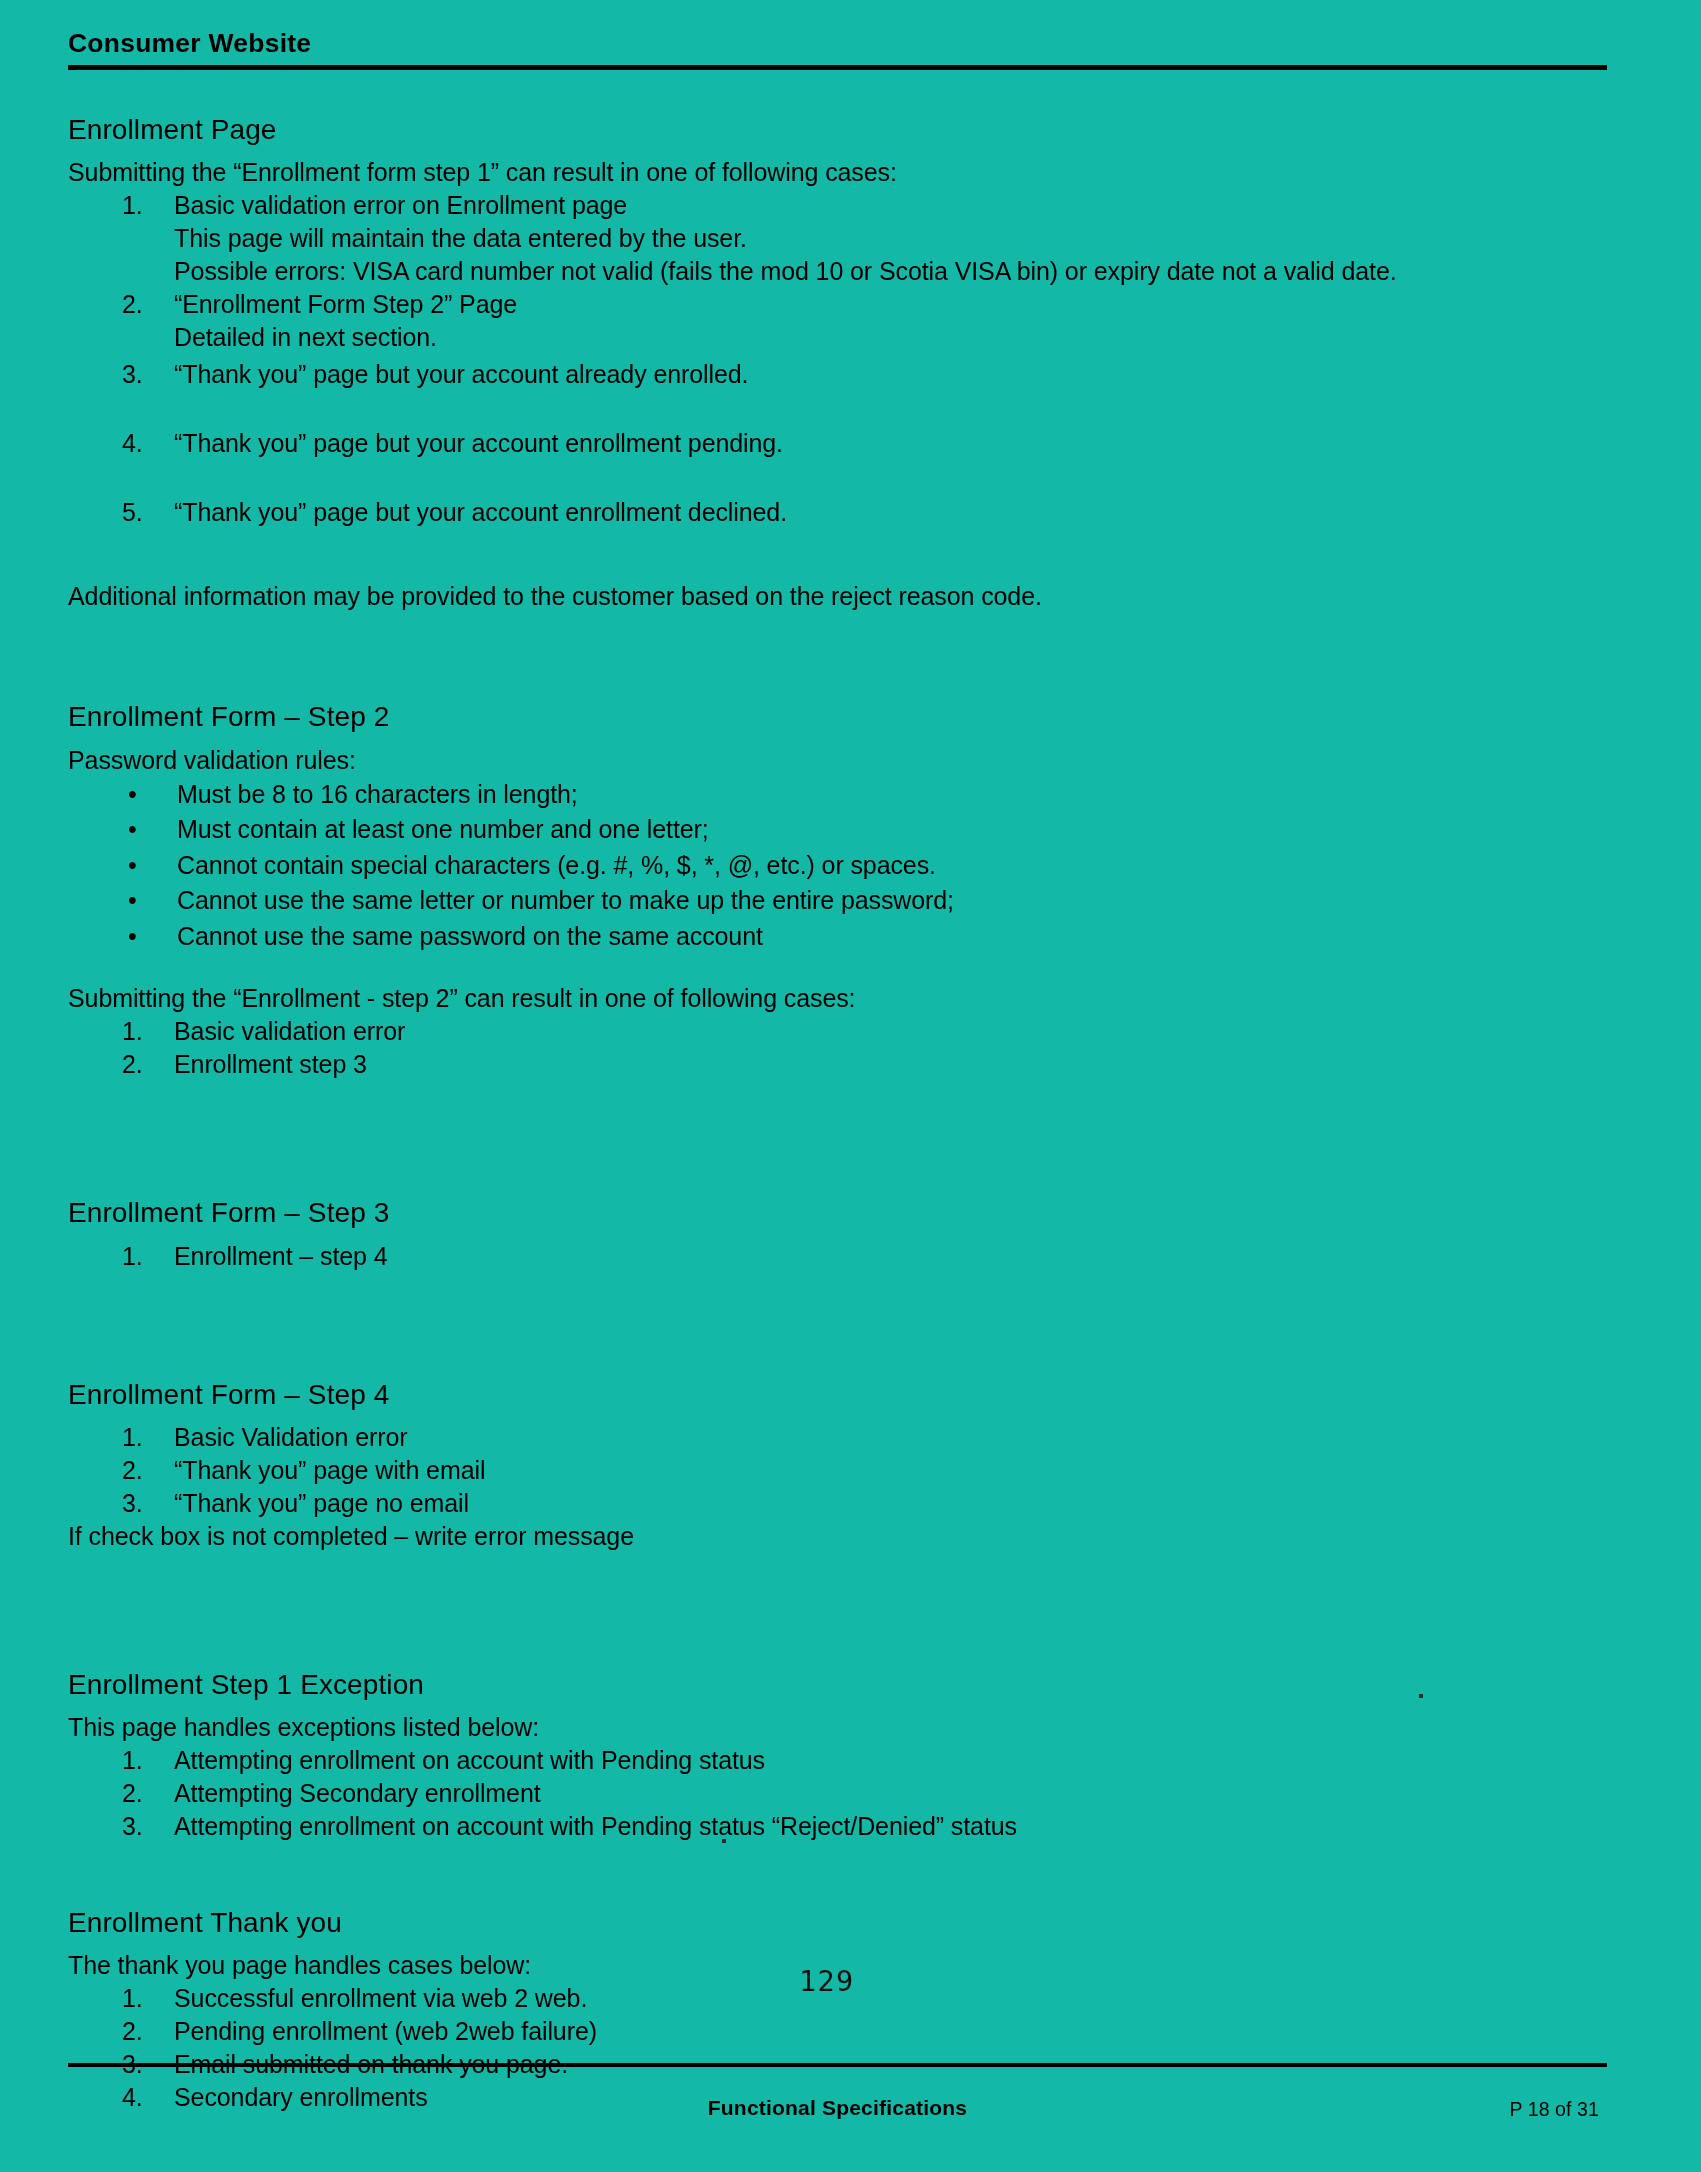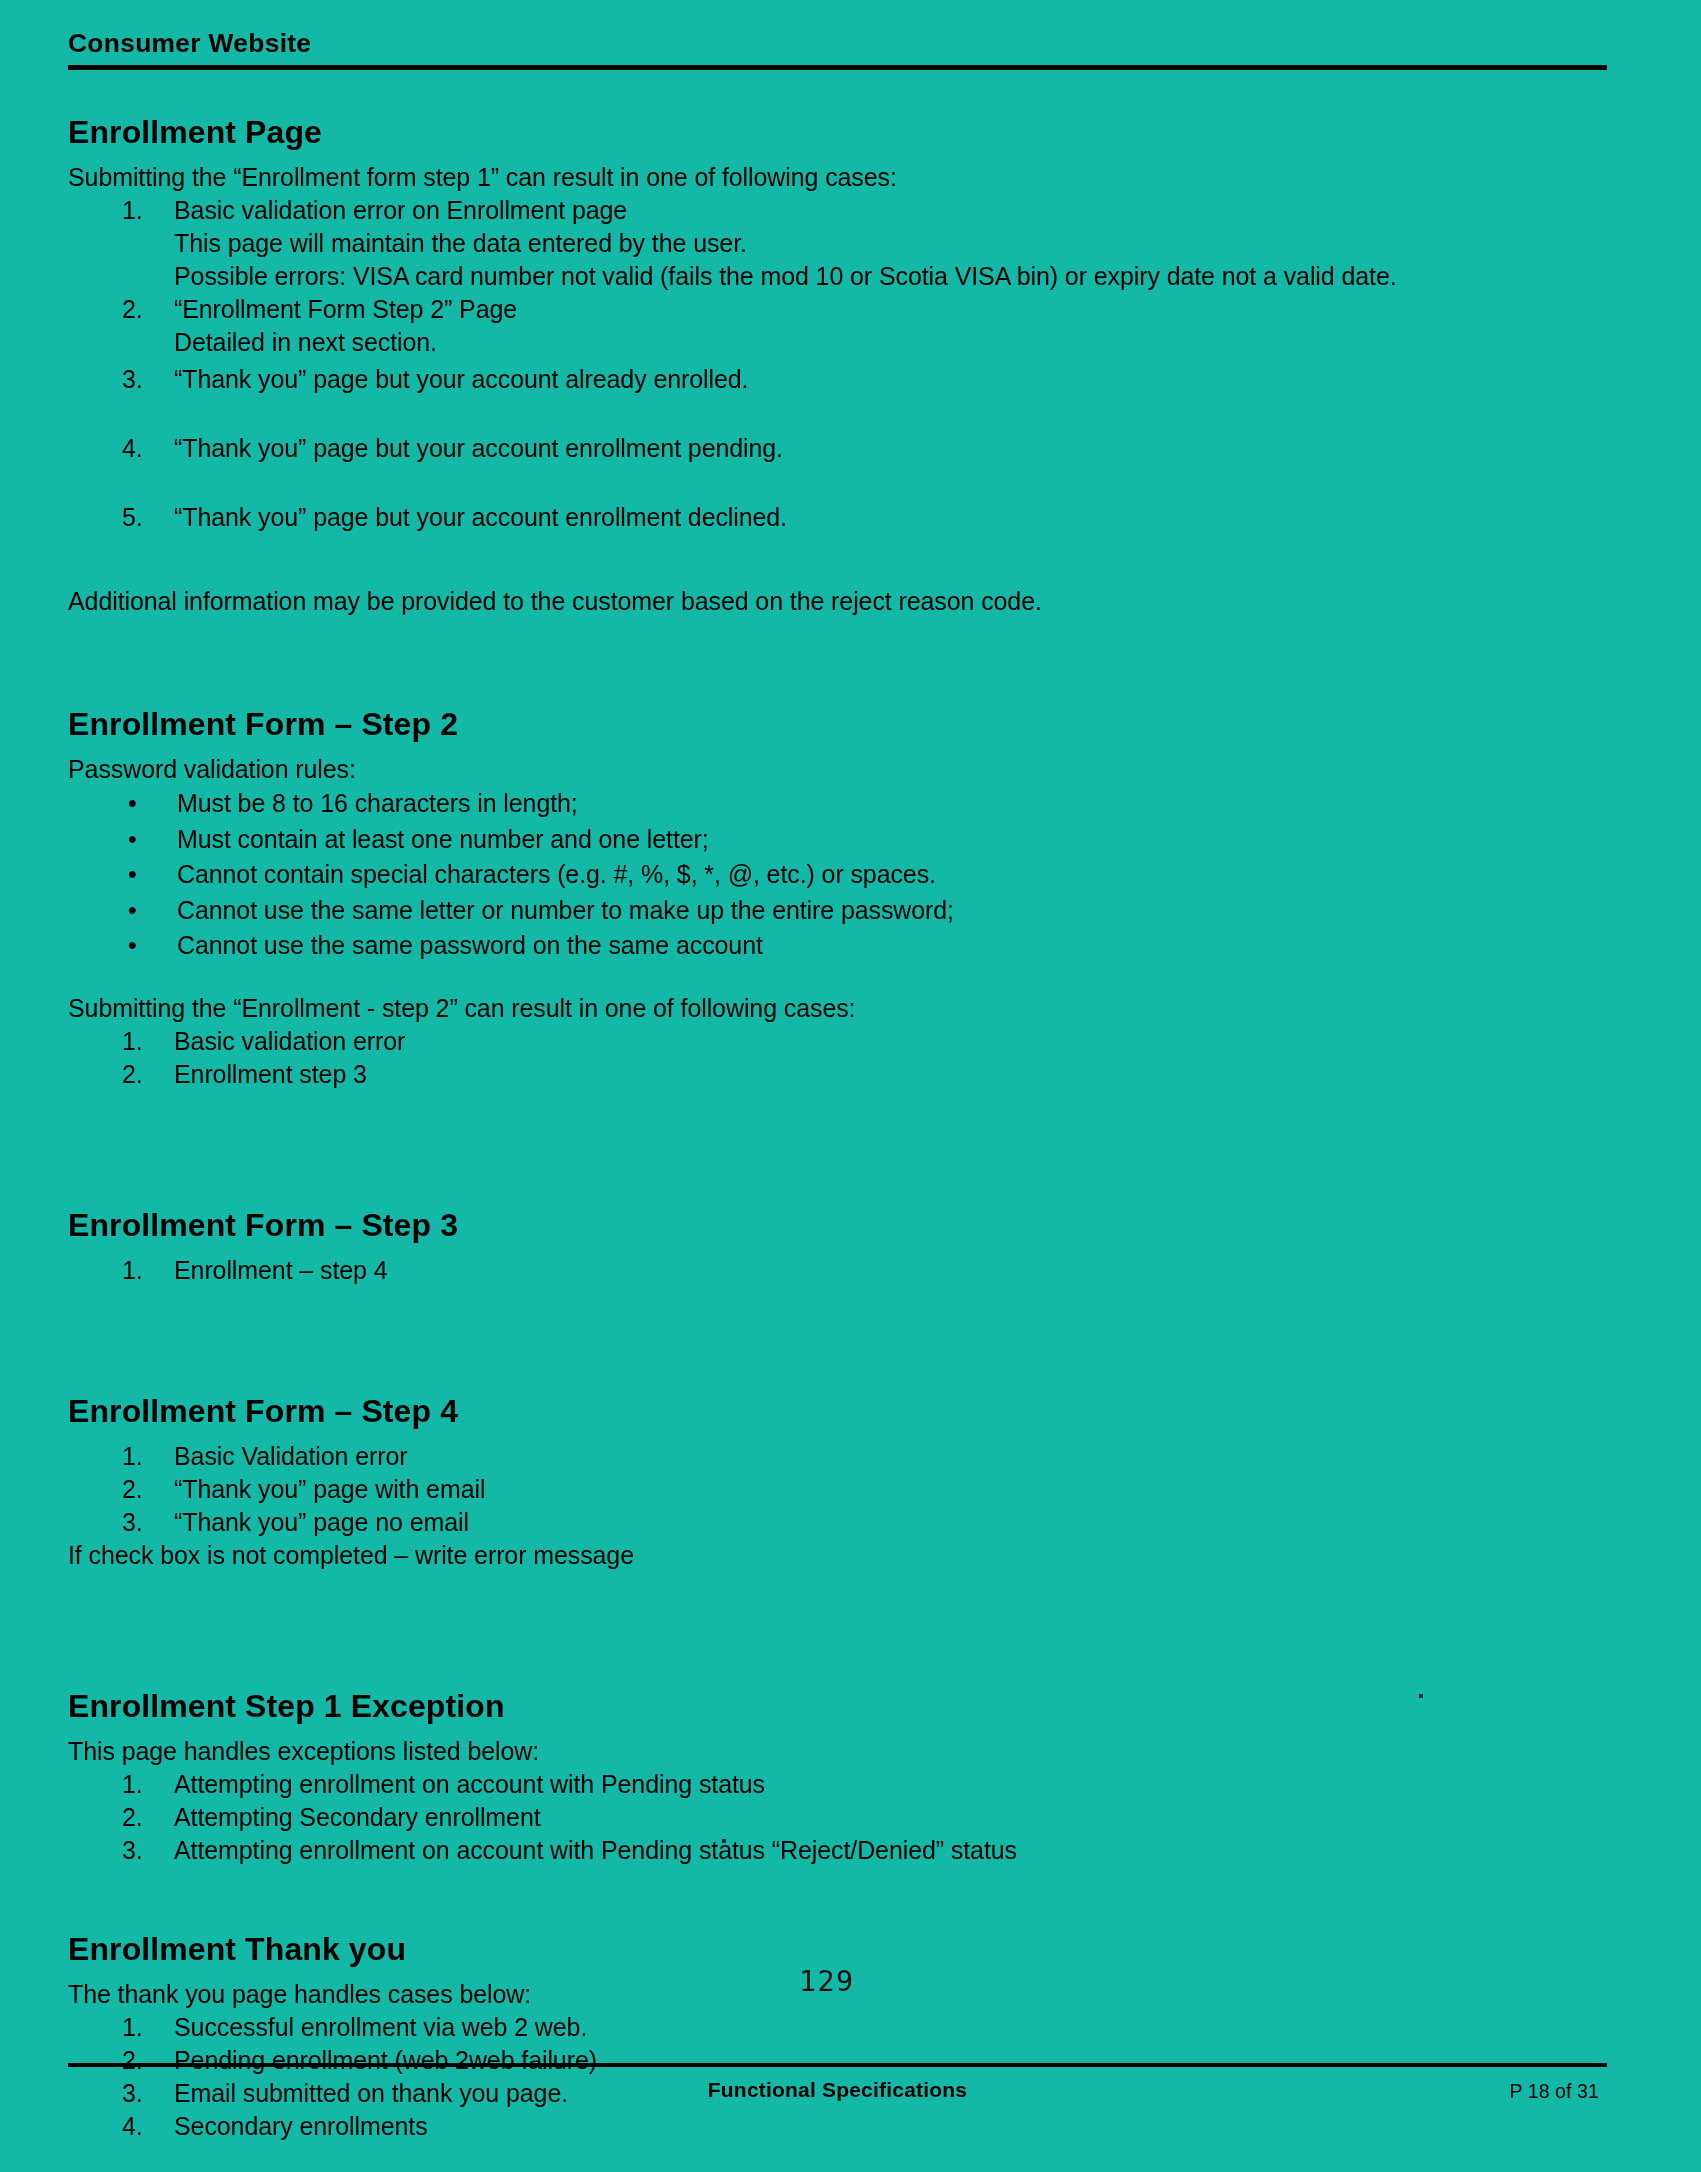--- a/index.html
+++ b/index.html
@@ -40,22 +40,22 @@
   }
   
   .content {
     position: absolute;
     left: 68px;
     top: 113px;
     width: 1552px;
   }
   .section { margin: 0; }
   h2.sec-title {
-    font-size: 32px;
-    font-weight: bold;
+    font-size: 28px;
+    font-weight: normal;
     margin: 0;
     padding: 0;
     line-height: 1.2;
     letter-spacing: 0.1px;
     white-space: pre;
   }
   p.para {
     font-size: 25px;
     font-weight: normal;
     margin: 0;
@@ -145,21 +145,21 @@
     left: 68px;
     top: 2063px;
     width: 1539px;
   }
   .footer-rule {
     height: 4.2px;
     background: #000000;
   }
   .footer-row {
     position: relative;
-    margin-top: 11px;
+    margin-top: 29px;
     height: 32px;
   }
   .footer-center {
     position: absolute;
     left: 0;
     right: 0;
     text-align: center;
     font-size: 21px;
     font-weight: bold;
     letter-spacing: 0.2px;

